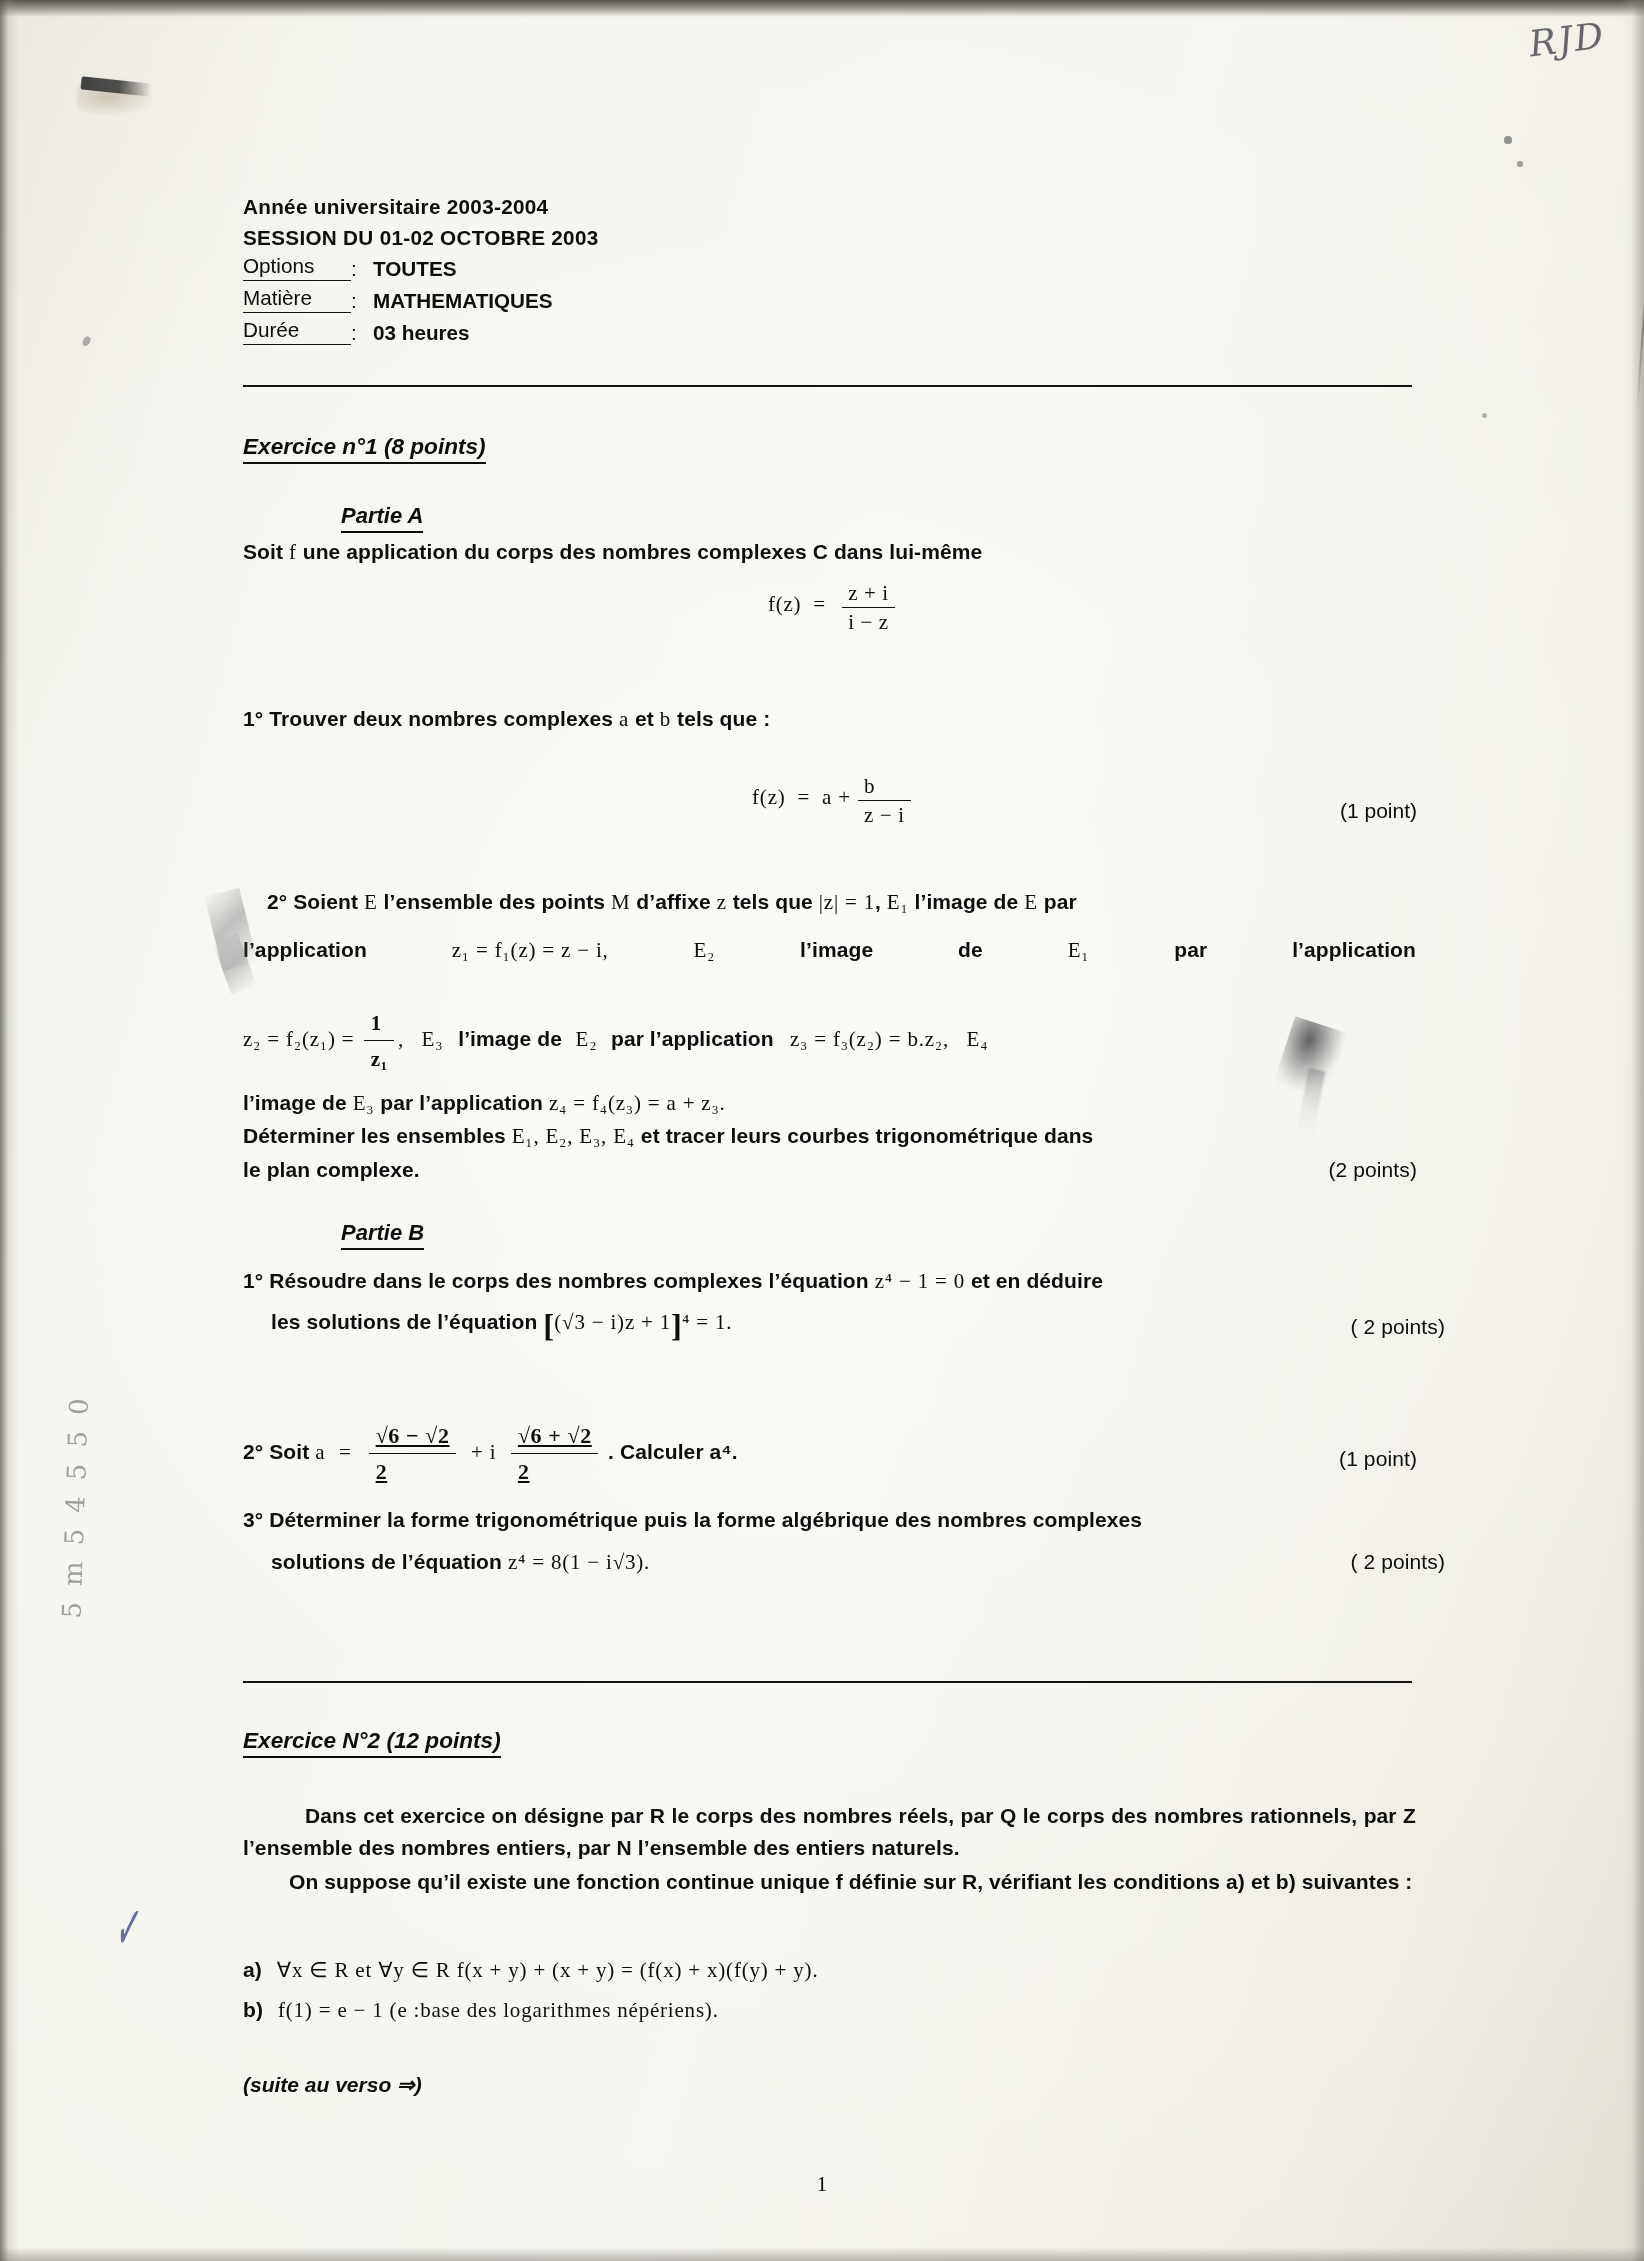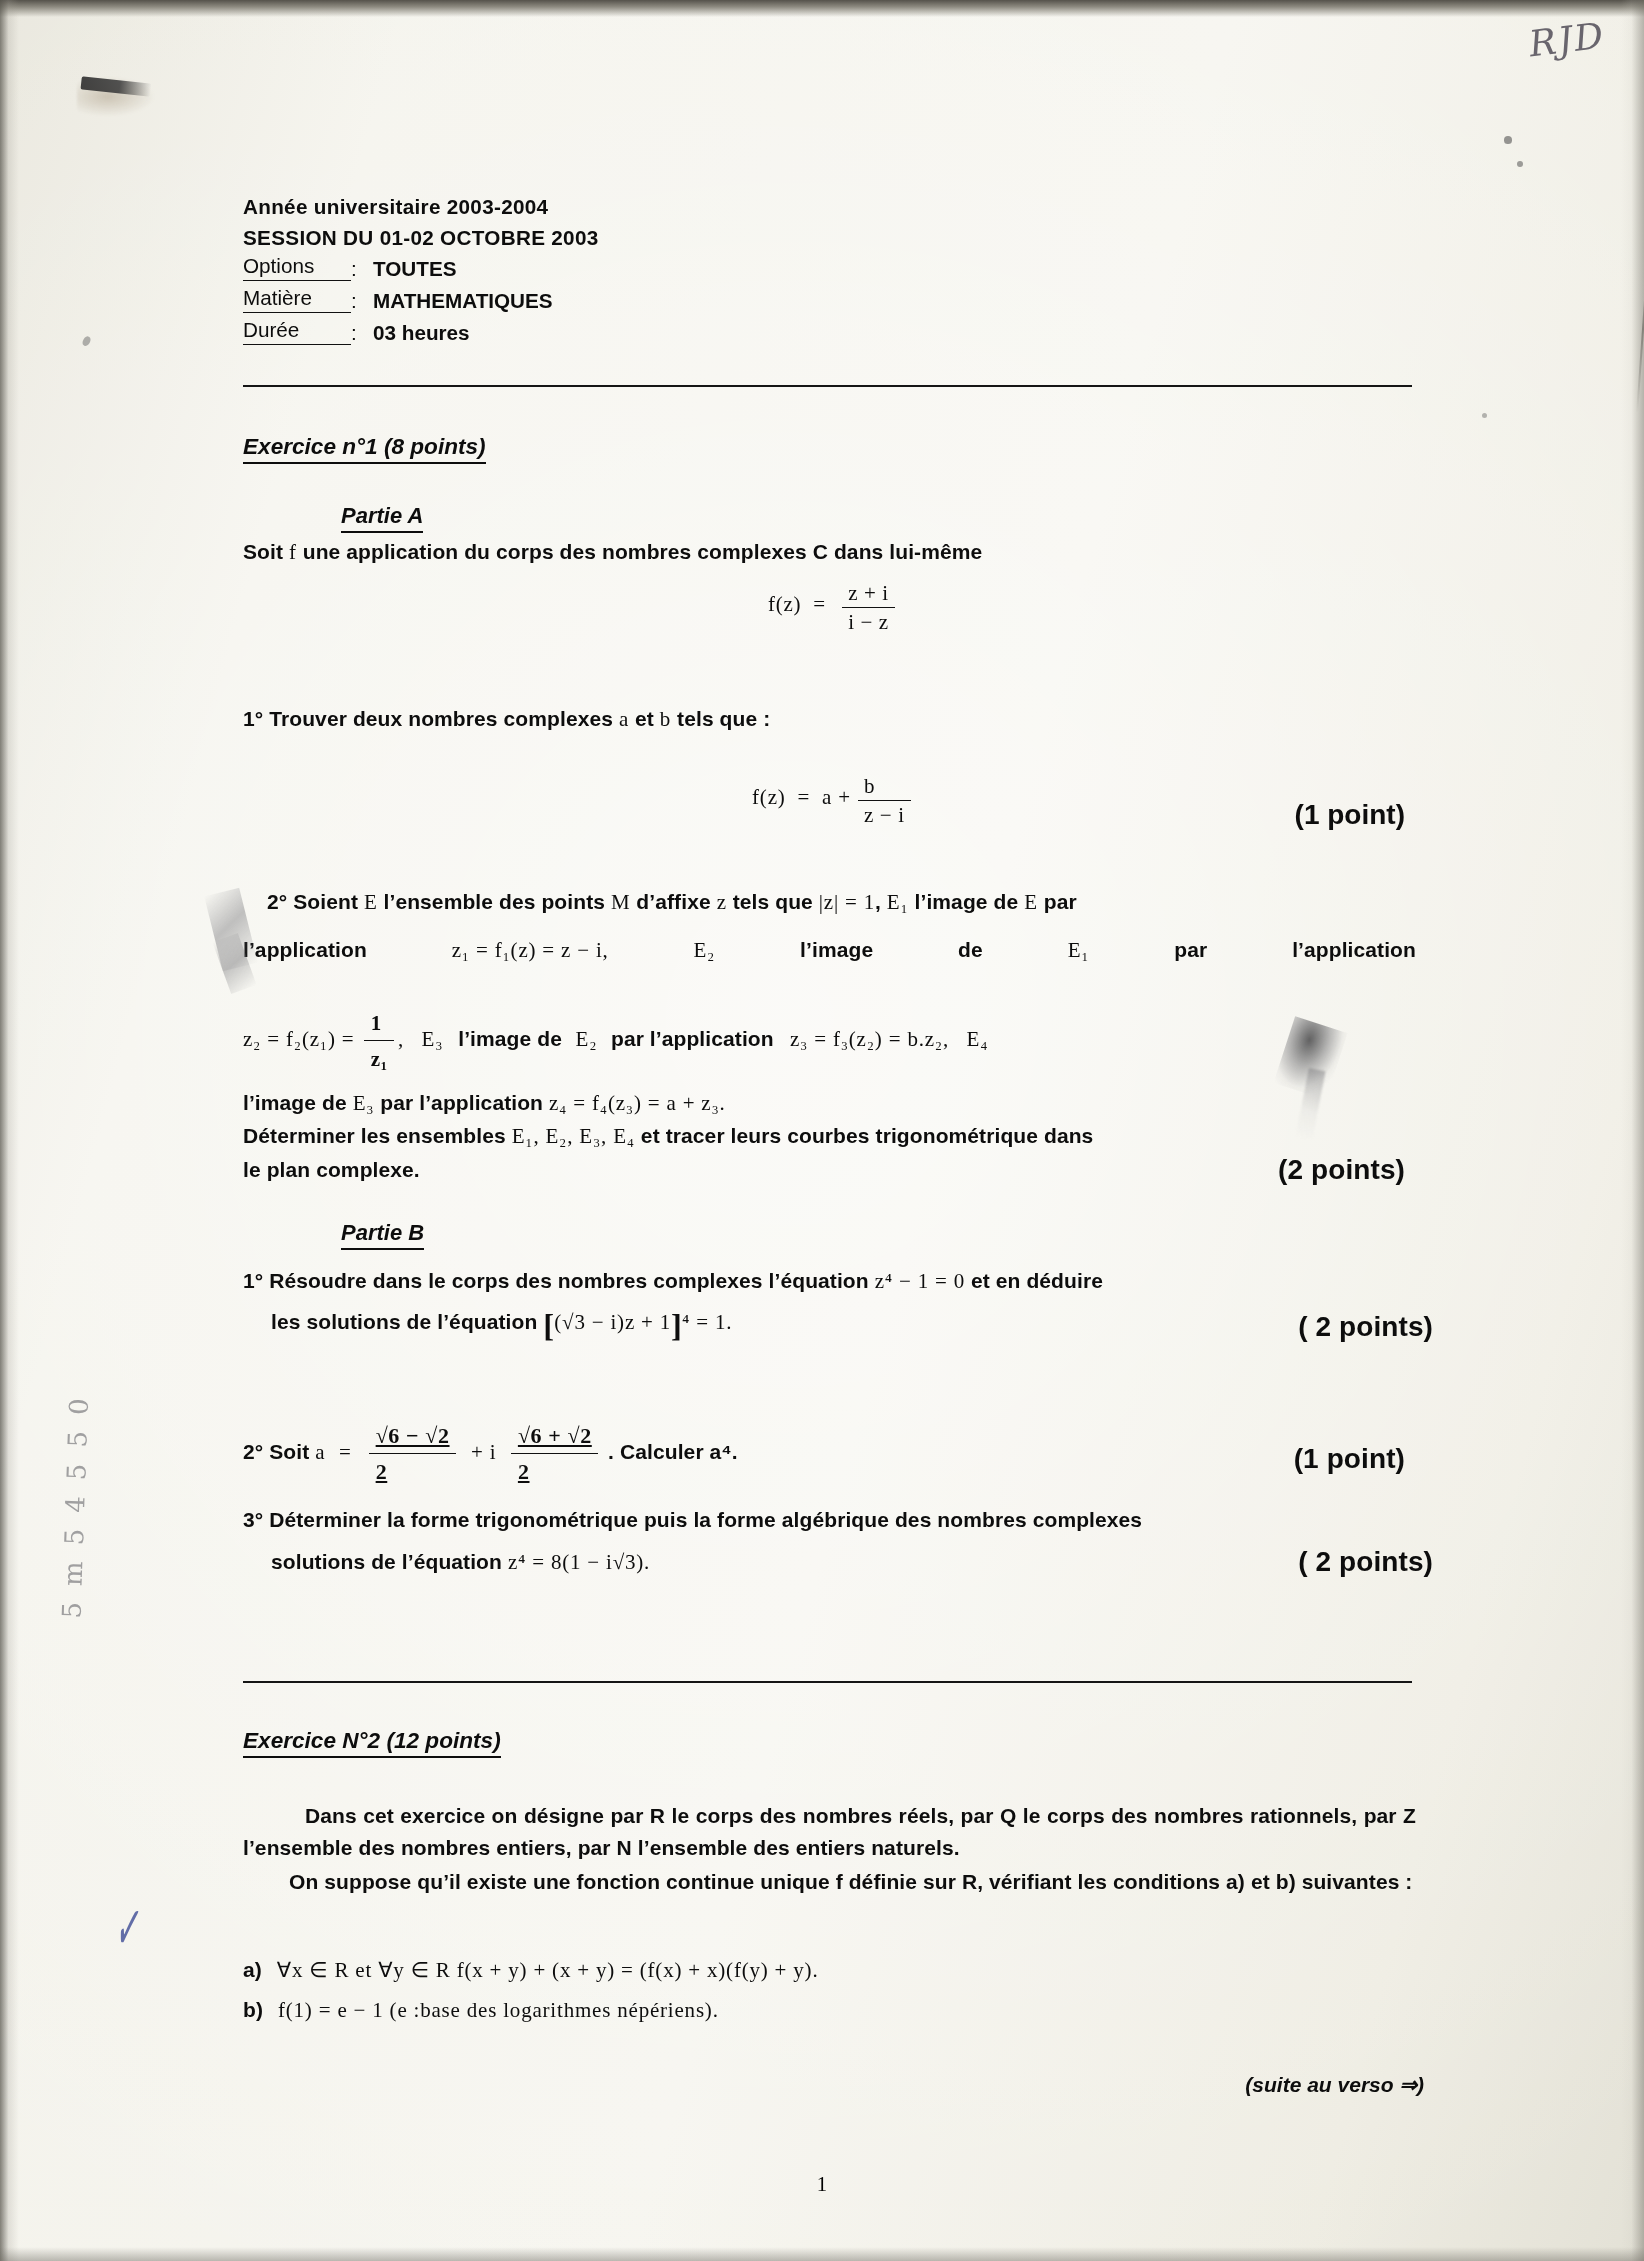--- a/index.html
+++ b/index.html
@@ -126,23 +126,23 @@
   }
   .ex-title span { border-bottom: 2.3px solid #0d0d0d; padding-bottom: 2.6px; }
   .partie {
     font-size: 22px;
     font-weight: bold;
     font-style: italic;
   }
   .partie span { border-bottom: 2.3px solid #0d0d0d; padding-bottom: 2.6px; }
   .pts {
     position: absolute;
-    right: 19px;
-    font-size: 28px;
-    font-weight: bold;
+    right: 7px;
+    font-size: 21px;
+    font-weight: normal;
   }
   .ctr { text-align: center; }
   .justify { text-align: justify; }
 
   
   .mono {
     font-family: "Liberation Serif", serif;
     font-size: 21px;
     letter-spacing: 0.8px;
     font-weight: 500;
@@ -466,21 +466,21 @@
     <div class="blk txt" style="top:1954px;">
       <b>a)</b>
       <span class="mono" style="margin-left:9px;">∀x ∈ R et ∀y ∈ R  f(x + y) + (x + y) = (f(x) + x)(f(y) + y).</span>
     </div>
 
     <div class="blk txt" style="top:1994px;">
       <b>b)</b>
       <span class="mono" style="margin-left:9px;">f(1) = e − 1 (e :base des logarithmes népériens).</span>
     </div>
 
-    <div class="blk" style="top:2073px; text-align:right; padding-right:11.6px;">
+    <div class="blk" style="top:2073px; text-align:left; padding-right:11.6px;">
       <span style="font-size:21px; font-weight:bold; font-style:italic;">(suite au verso ⇒)</span>
     </div>
 
   </div>
 
   <div id="page-number">1</div>
 
   <div class="hand" id="hand-margin-scribble">5 m  5 4 5  5 0</div>
   <div class="hand" id="hand-checkmark">✓</div>
   <div class="hand" id="hand-arrow-1"></div>

